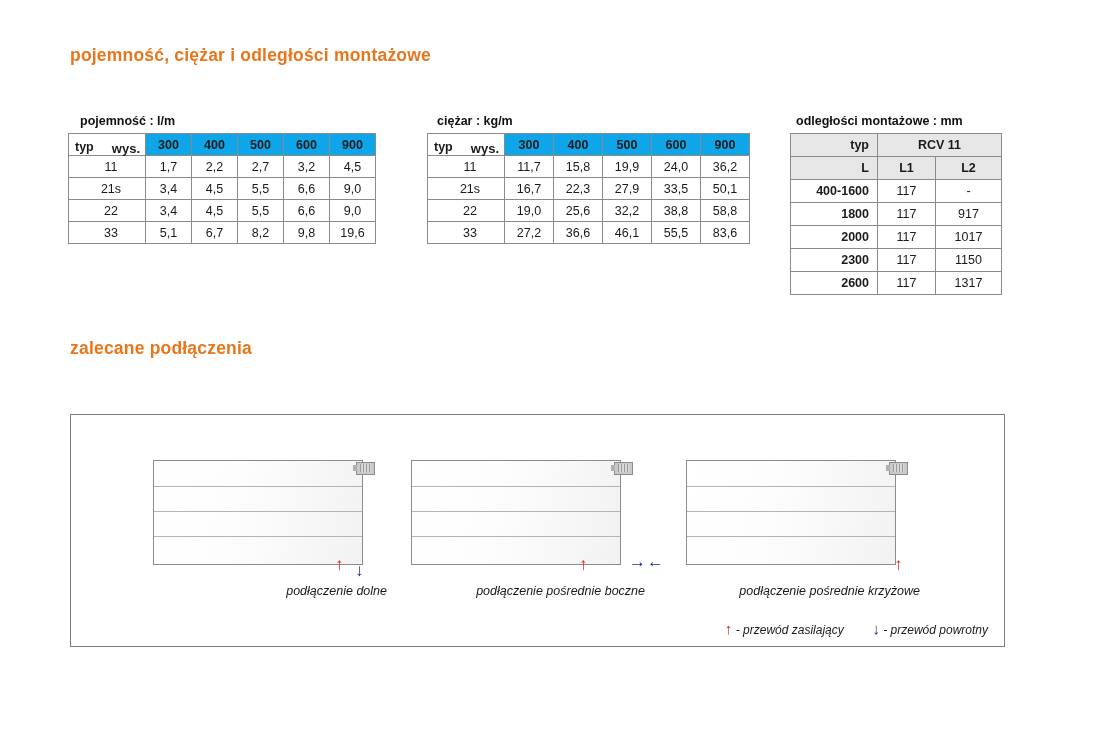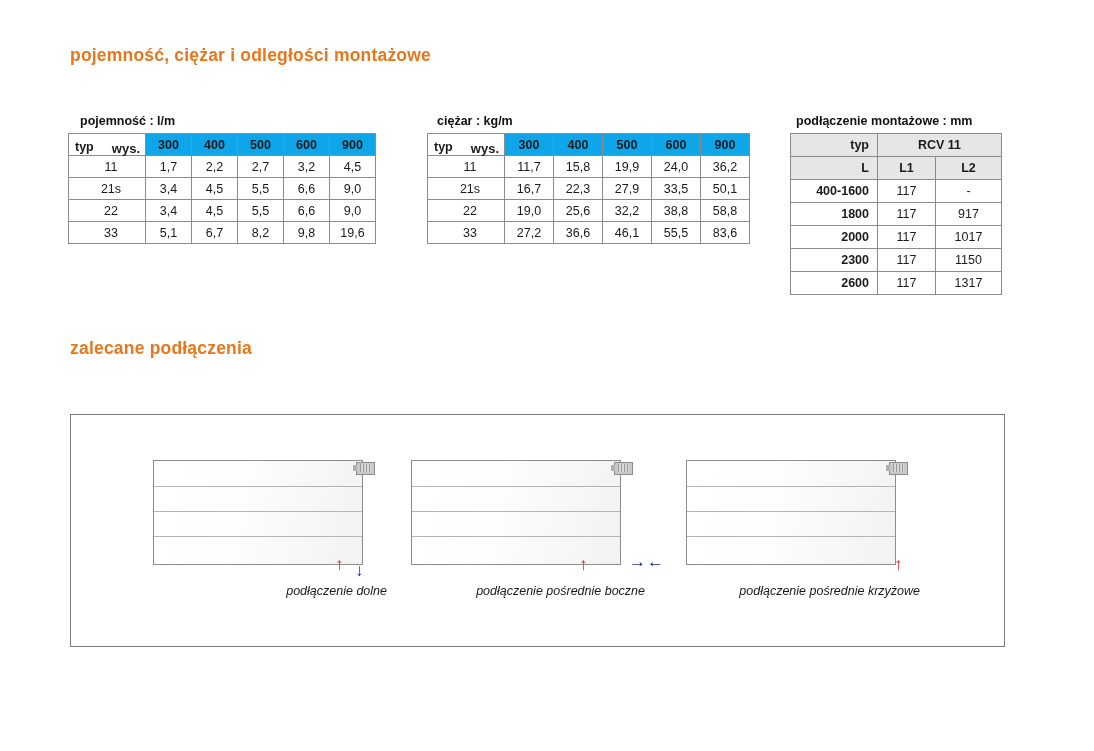--- a/index.html
+++ b/index.html
@@ -225,21 +225,21 @@
 </style>
 </head>
 <body>
 
 <div class="section-title" id="title-capacity">pojemność, ciężar i odległości montażowe</div>
 
 <div class="section-title" id="title-connections">zalecane podłączenia</div>
 
 <div class="table-caption" id="cap-capacity">pojemność : l/m</div>
 <div class="table-caption" id="cap-weight">ciężar : kg/m</div>
-<div class="table-caption" id="cap-distance">podłączenie montażowe : mm</div>
+<div class="table-caption" id="cap-distance">odległości montażowe : mm</div>
 
 <table class="grid" id="tbl-capacity">
   <tbody>
       <tr>
     <td class="diag">
       <span class="line"></span>
       <span class="wys">wys.</span>
       <span class="typ">typ</span>
     </td>
     <th class="col">300</th>
@@ -408,13 +408,20 @@
       <span class="slat s3"></span>
       <span class="valve">
           <span class="ribs"></span>
         </span>
     </div>
     <span class="arrow blue" style="left:-39px; top:93px;">←</span>
     <span class="arrow red" style="left:208px; top:96px;">↑</span>
     <div class="caption">podłączenie pośrednie krzyżowe</div>
   </div>
 
+  <div id="legend">
+    <span class="sym red">↑</span>
+    <span>- przewód zasilający</span>
+    <span class="gap"></span>
+    <span class="sym blue">↓</span>
+    <span>- przewód powrotny</span>
+  </div>
 </div>
 
 </body></html>

